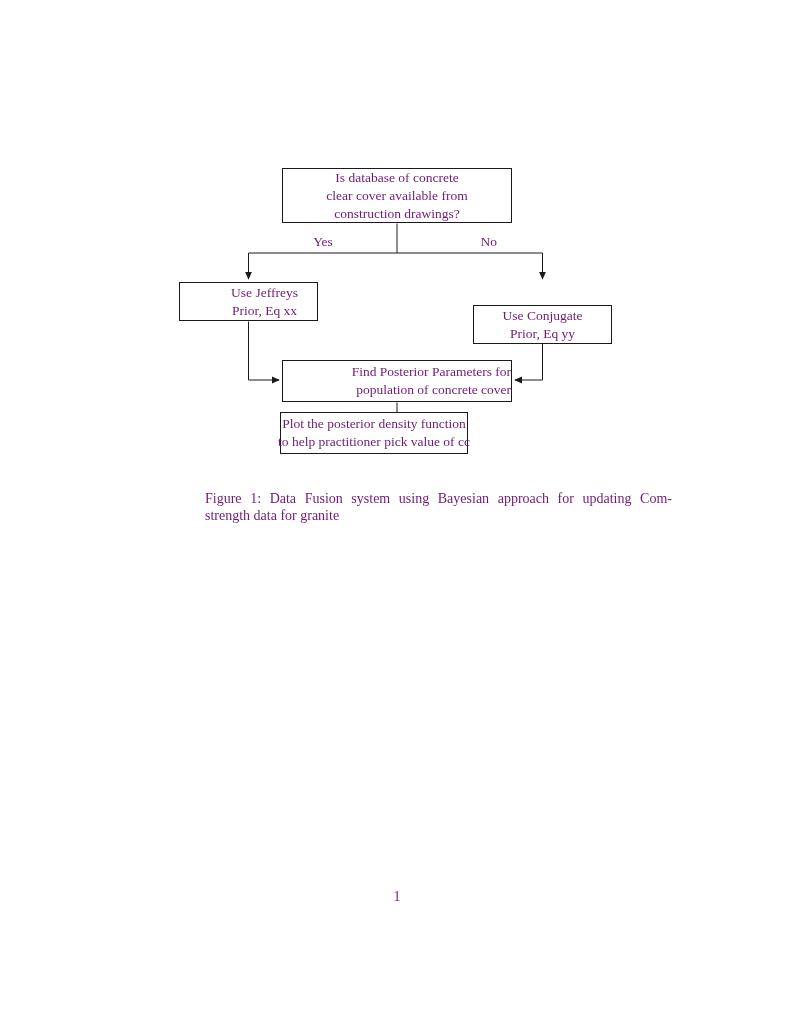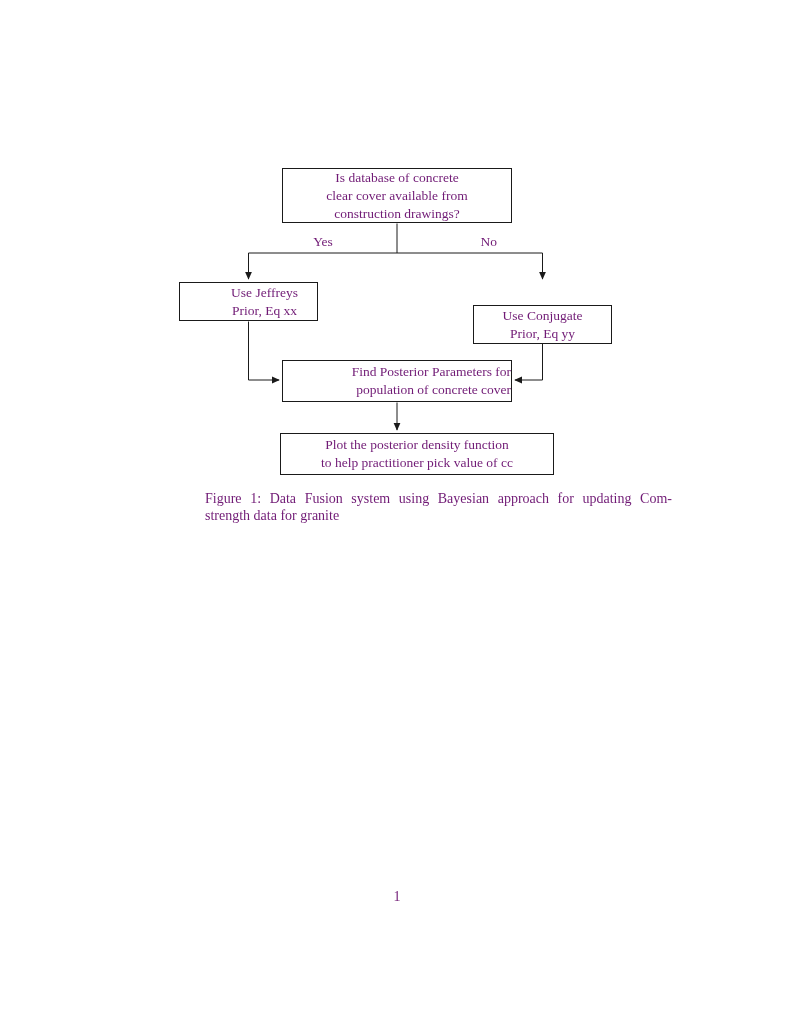--- a/index.html
+++ b/index.html
@@ -33,21 +33,21 @@
     align-items: center;
     text-align: center;
     font-size: 13.5px;
     line-height: 18px;
   }
   .fc-box span { display: block; white-space: nowrap; }
   .box-top    { left: 282px; top: 168px; width: 230px; height: 55px; }
   .box-left   { left: 179px; top: 282px; width: 139px; height: 39px; padding-left: 32px; }
   .box-right  { left: 473px; top: 282px; width: 139px; height: 39px; margin-top: 23px; }
   .box-mid    { left: 282px; top: 360px; width: 230px; height: 42px; align-items: flex-end; }
-  .box-bottom { left: 280px; top: 433px; width: 274px; height: 42px; }
+  .box-bottom { left: 280px; top: 412px; width: 188px; height: 42px; }
   .edge-label {
     position: absolute;
     font-size: 13.5px;
     line-height: 16px;
     text-align: center;
     width: 50px;
   }
   .label-yes { left: 298px; top: 234px; }
   .label-no  { left: 447px; top: 234px; text-align: right; }
   .caption {

